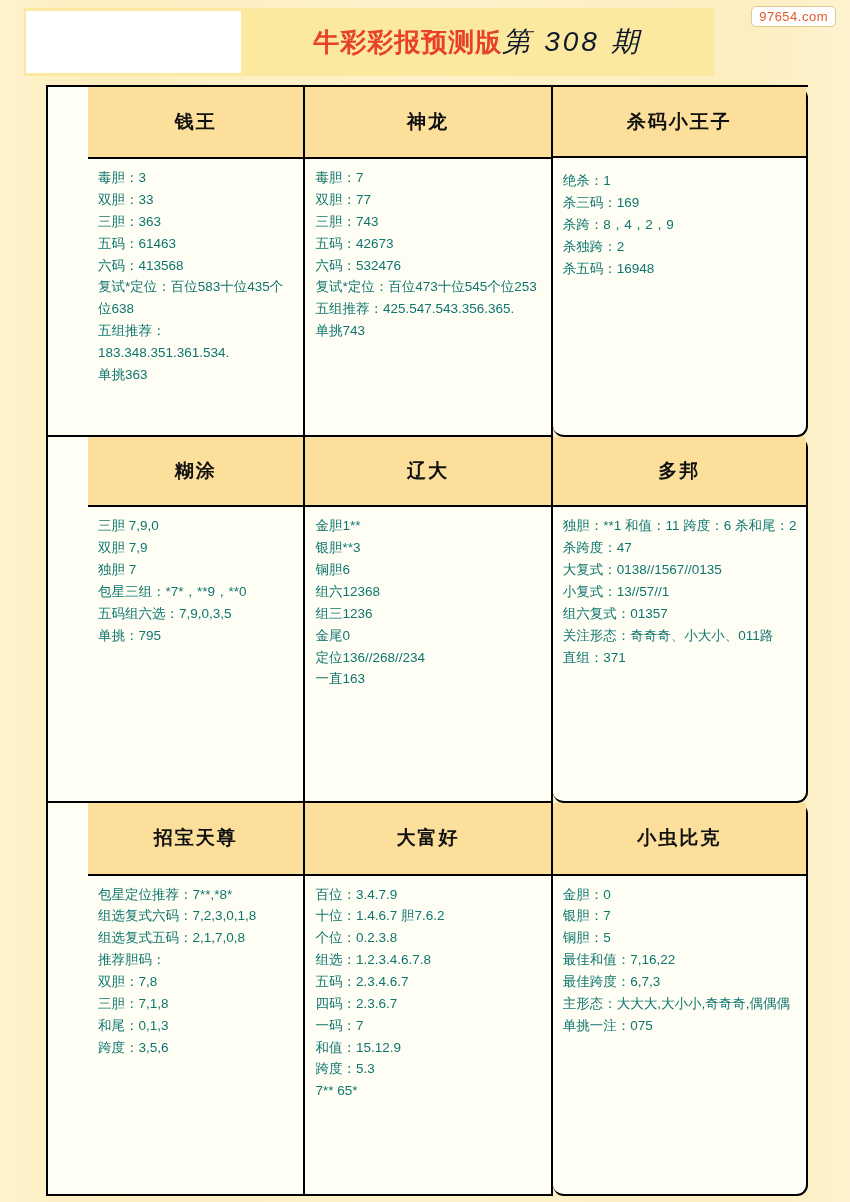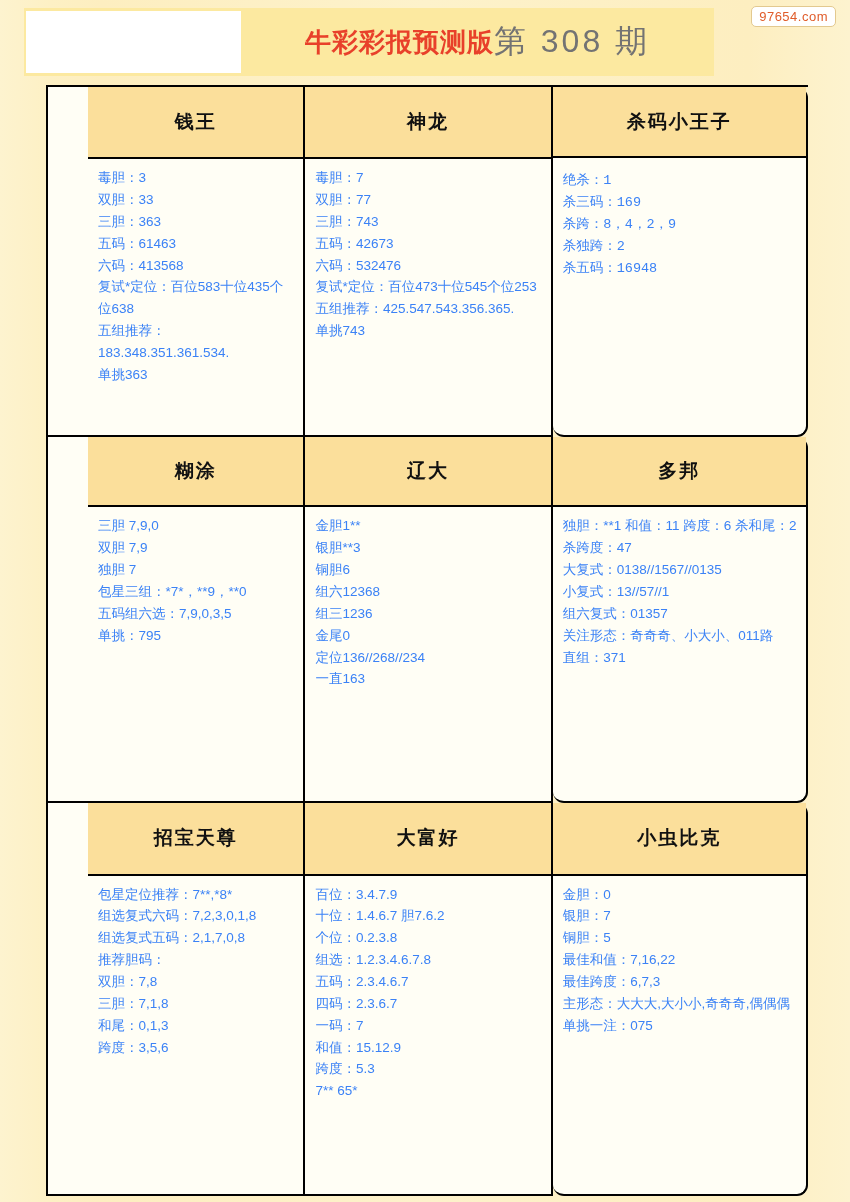--- a/index.html
+++ b/index.html
@@ -57,23 +57,24 @@
     align-items: center;
     justify-content: center;
   }
   .header .title {
     color: #e8402a;
     font-size: 26px;
     font-weight: bold;
     letter-spacing: 1px;
   }
   .header .issue {
-    color: #737373;
-    font-size: 32px;
+    color: #0f172a;
+    font-size: 28px;
     letter-spacing: 3px;
+    font-style: italic;
   }
 
   .grid {
     position: absolute;
     left: 46px;
     top: 85px;
     width: 762px;
     border-left: 2px solid #000;
     border-top: 2px solid #000;
     box-sizing: border-box;
@@ -102,35 +103,35 @@
     border-bottom: 2px solid #000;
     font-size: 19px;
     font-weight: bold;
     color: #111;
     letter-spacing: 2px;
   }
   .cell-body {
     padding: 8px 8px 8px 10px;
     font-size: 13.5px;
     line-height: 1.62;
-    color: #3b82f6;
+    color: #0f766e;
   }
   .line { margin: 0; }
 
   .row1 .cell { height: 350px; }
   .row2 .cell { height: 366px; }
   .row3 .cell { height: 393px; }
 
   .row1 .cell-body { height: 274px; overflow: hidden; }
   .row2 .cell-head { height: 72px; }
   .row2 .cell-body { height: 292px; overflow: hidden; }
   .row3 .cell-head { height: 74px; }
   .row3 .cell-body { height: 317px; overflow: hidden; }
 
-  .pad-top { padding-top: 12px; font-family: Liberation Mono, monospace; }
+  .pad-top { padding-top: 12px; }
 </style>
 </head>
 <body>
 
 <div class="page"></div>
 
 <div class="watermark">97654.com</div>
 
 <div class="header">
   <div class="white-box"></div>

